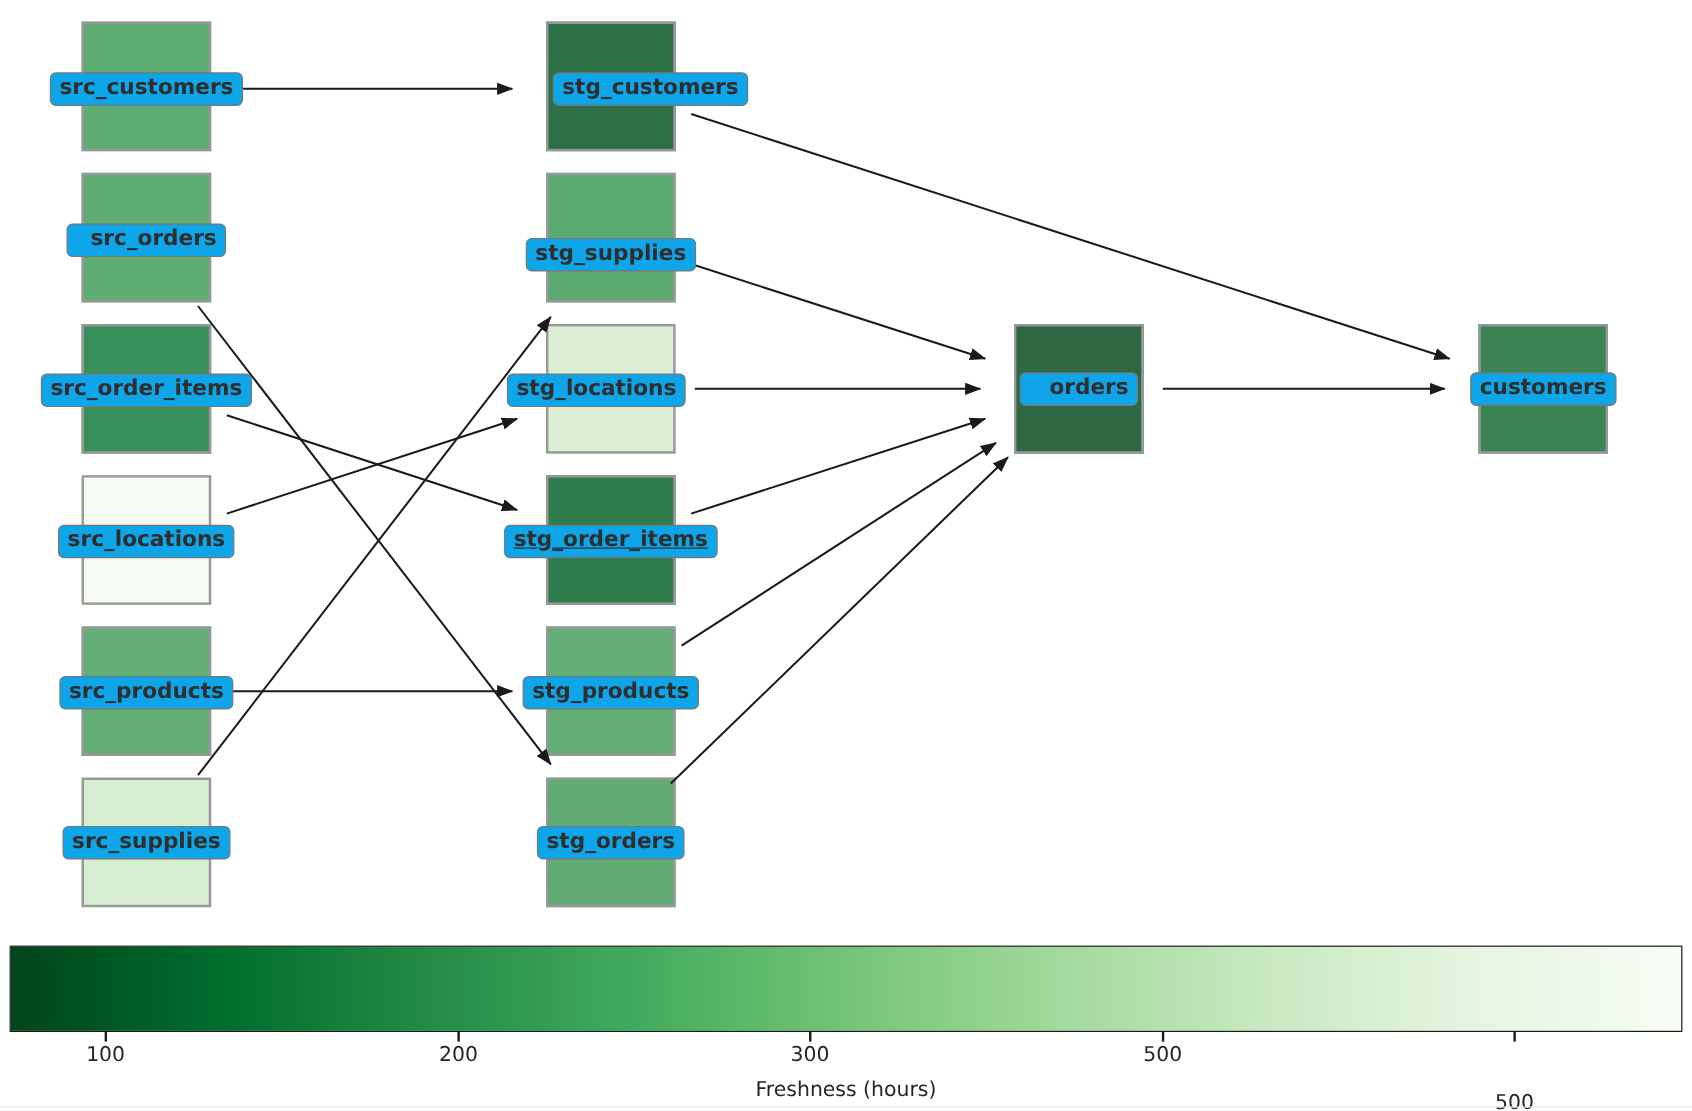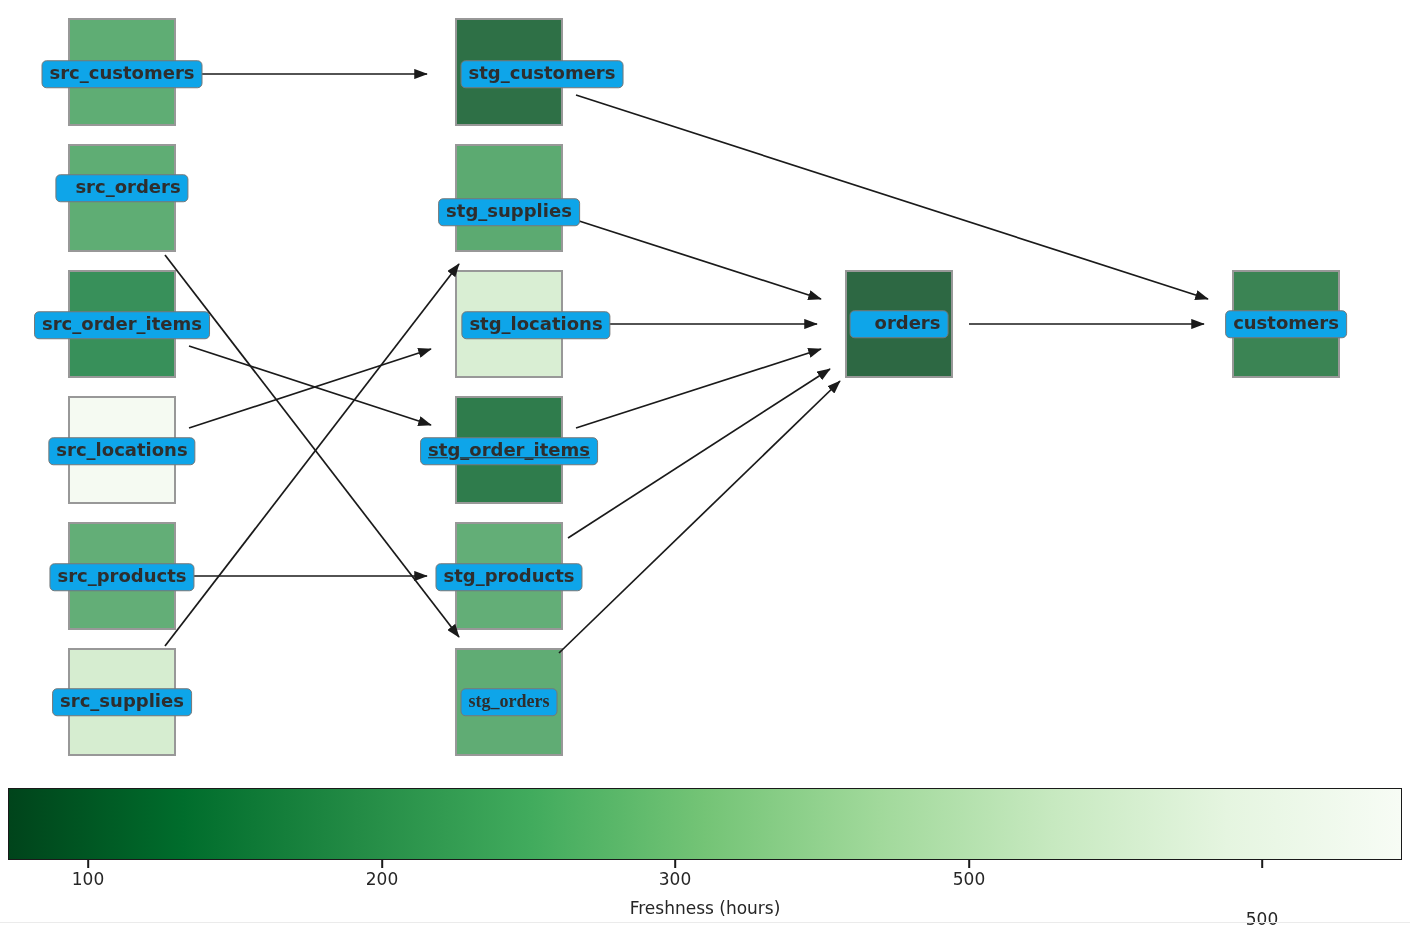--- a/index.html
+++ b/index.html
@@ -129,31 +129,31 @@
     <line x1="576" y1="95" x2="1208" y2="299" marker-end="url(#arrow)"></line>
     <line x1="576" y1="220" x2="821" y2="299" marker-end="url(#arrow)"></line>
     <line x1="579" y1="324" x2="817" y2="324" marker-end="url(#arrow)"></line>
     <line x1="576" y1="428" x2="821" y2="349" marker-end="url(#arrow)"></line>
     <line x1="568" y1="538" x2="830" y2="369" marker-end="url(#arrow)"></line>
     <line x1="559" y1="653" x2="840" y2="381" marker-end="url(#arrow)"></line>
     <line x1="969" y1="324" x2="1204" y2="324" marker-end="url(#arrow)"></line>
   </svg>
 
   <div class="node-label" style="left:122px;  top:74px;">src_customers</div>
-  <div class="node-label" style="left:122px;  top:188px;padding-left:19px;">src_orders</div>
+  <div class="node-label" style="left:122px;  top:200px;padding-left:19px;">src_orders</div>
   <div class="node-label" style="left:122px;  top:325px;">src_order_items</div>
   <div class="node-label" style="left:122px;  top:451px;text-align:right;">src_locations</div>
   <div class="node-label" style="left:122px;  top:577px;">src_products</div>
   <div class="node-label" style="left:122px;  top:702px;">src_supplies</div>
   <div class="node-label" style="left:509px;  top:74px;margin-left:33px;">stg_customers</div>
   <div class="node-label" style="left:509px;  top:212px;">stg_supplies</div>
-  <div class="node-label" style="left:536px;  top:325px;">stg_locations</div>
+  <div class="node-label" style="left:497px;  top:325px;">stg_locations</div>
   <div class="node-label" style="left:509px;  top:451px;text-decoration:underline;">stg_order_items</div>
   <div class="node-label" style="left:509px;  top:577px;">stg_products</div>
-  <div class="node-label" style="left:509px;  top:702px;font-family:Liberation Serif, serif;">stg_orders</div>
+  <div class="node-label" style="left:509px;  top:702px;">stg_orders</div>
   <div class="node-label" style="left:899px;  top:324px;padding-left:24px;">orders</div>
   <div class="node-label" style="left:1286px; top:324px;">customers</div>
 
   <div class="colorbar"></div>
 
   <div class="cbar-tick" style="left:88px;"></div>
   <div class="cbar-tick" style="left:382px;"></div>
   <div class="cbar-tick" style="left:675px;"></div>
   <div class="cbar-tick" style="left:969px;"></div>
   <div class="cbar-tick" style="left:1262px;"></div>

